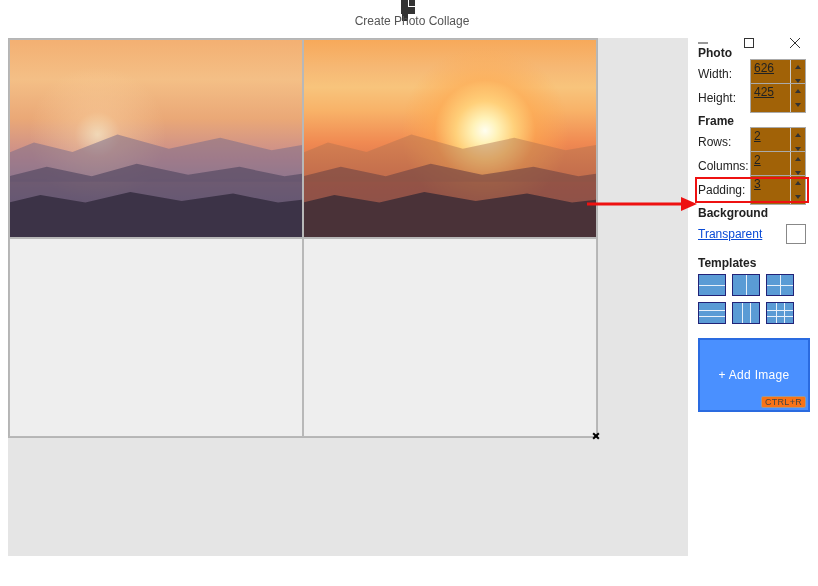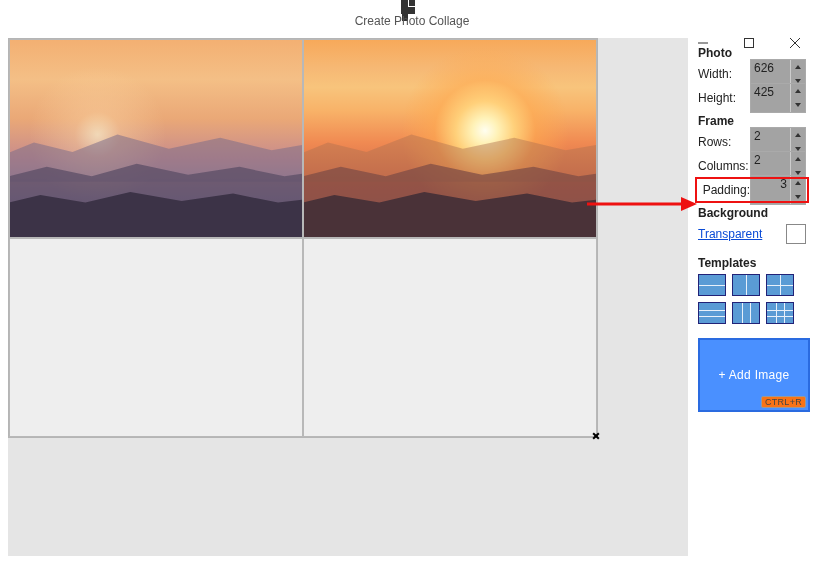--- a/index.html
+++ b/index.html
@@ -18,26 +18,26 @@
   .cell { border:1px solid #b8b8b8; position:relative; overflow:hidden; }
   .cell.empty { background:#eeeeee; }
   .handle { position:absolute; right:-3px; bottom:-3px; width:8px; height:8px; }
   .handle:before, .handle:after { content:""; position:absolute; background:#000; }
   .handle:before { left:0; top:3px; width:8px; height:2px; transform:rotate(45deg); }
   .handle:after  { left:0; top:3px; width:8px; height:2px; transform:rotate(-45deg); }
   .side { width:130px; padding:10px 12px 0 10px; box-sizing:border-box; }
   .section-head { font-weight:bold; margin:6px 0 4px 0; font-size:12px; }
   .row { display:flex; align-items:center; margin-bottom:4px; height:20px; }
   .row label { width:52px; }
-  .spin { flex:1; display:flex; border:1px solid #aaa; height:30px; box-sizing:border-box; background:#a3a3a3; }
+  .spin { flex:1; display:flex; border:1px solid #aaa; height:30px; box-sizing:border-box; background:#a16207;text-decoration:underline; }
   .spin .val { flex:1; padding:0 3px; line-height:16px; outline:none; border:none; font-size:12px; }
   .spin .arrows { width:14px; display:flex; flex-direction:column; border-left:1px solid #ccc; }
   .spin .arrows div { flex:1; display:flex; align-items:center; justify-content:center; }
   .spin .arrows svg { width:6px; height:4px; }
-  .row.highlight { outline:2px solid #e11; outline-offset:1px;text-align:right; }
+  .row.highlight { outline:2px solid #e11; outline-offset:1px; }
   .bg-row { display:flex; align-items:center; gap:14px; }
   .bg-link { color:#0a4bd6; text-decoration:underline; cursor:pointer; }
   .swatch { width:18px; height:18px; border:1px solid #888; background:#fff; margin-left:auto; }
   .tpl-grid { display:grid; grid-template-columns:repeat(3,28px); gap:6px; margin-top:4px; }
   .tpl { width:28px; height:22px; border:1px solid #227; background:#5a9bd5; box-sizing:border-box; position:relative; cursor:pointer; }
   .tpl .l { position:absolute; background:#e8f0fa; }
   .add-img { margin-top:14px; width:112px; height:74px; background:#4a90ff; border:2px solid #2a6be0; color:#fff; display:flex; align-items:center; justify-content:center; font-size:12px; letter-spacing:.3px; position:relative; box-sizing:border-box; }
   .add-img .kbd { position:absolute; right:2px; bottom:2px; background:#f97316; color:#444; border:1px solid #999; font-size:9px; padding:0 3px; border-radius:2px; }
   .arrow-annot { position:absolute; left:585px; top:192px; pointer-events:none; }
   .footer { position:absolute; left:0; right:0; bottom:0; height:30px; display:flex; align-items:center; padding:0 10px 4px 10px; gap:10px; box-sizing:border-box; }

